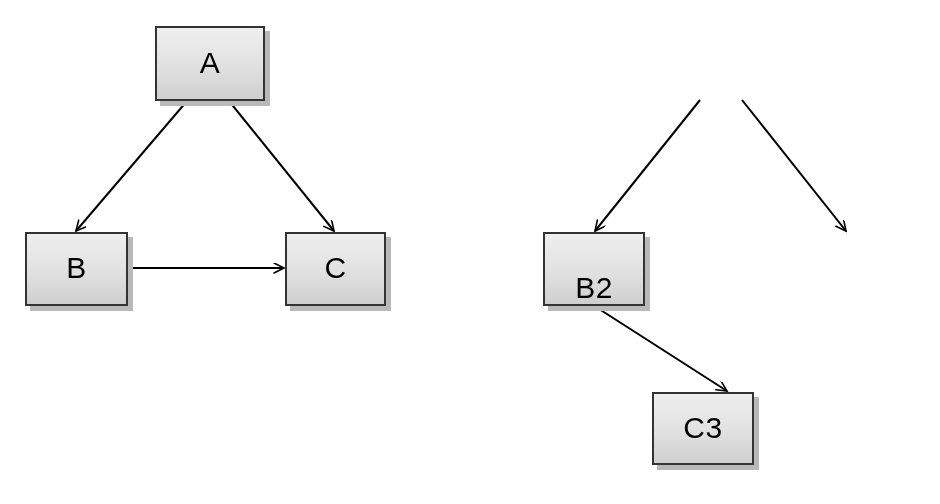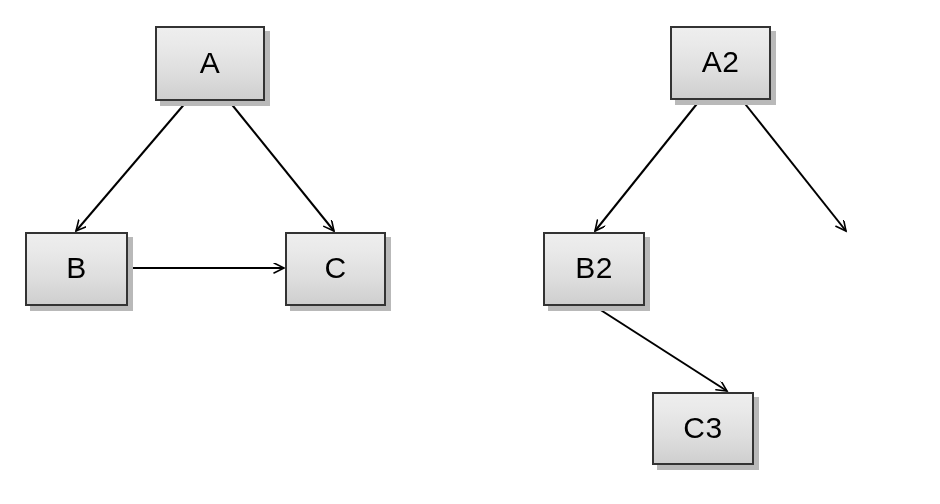--- a/index.html
+++ b/index.html
@@ -76,25 +76,22 @@
   </div>
 
   <div class="node" style="left:25px; top:232px; width:103px; height:74px;">
     <span class="node-label">B</span>
   </div>
 
   <div class="node" style="left:285px; top:232px; width:101px; height:74px;">
     <span class="node-label">C</span>
   </div>
 
-  <div class="node" style="left:670px; top:26px; width:101px; height:74px;">
-    <span class="node-label">A2</span>
-  </div>
 
-  <div class="node" style="left:543px; top:232px; width:102px; height:74px;">
+  <div class="node" style="left:543px; top:232px; width:102px; height:74px;align-items:flex-end;">
     <span class="node-label">B2</span>
   </div>
 
 
   <div class="node" style="left:652px; top:392px; width:102px; height:73px;">
     <span class="node-label">C3</span>
   </div>
 
 </div>
 

